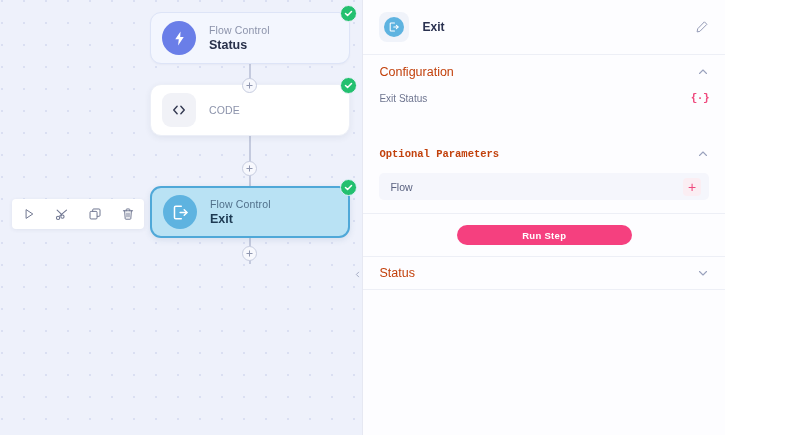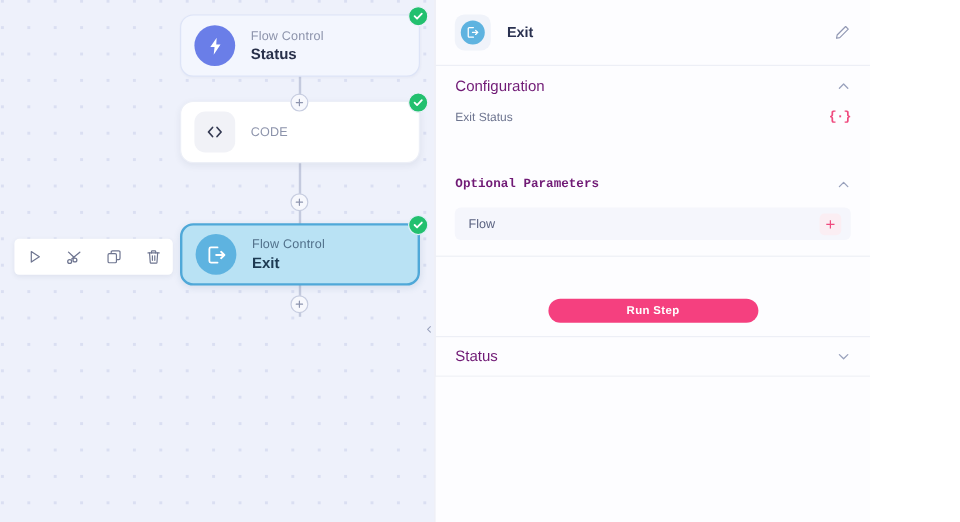--- a/index.html
+++ b/index.html
@@ -189,21 +189,21 @@
 
   .section-head {
     display: flex; align-items: center;
     padding: 0 16px;
     height: 33px;
     cursor: pointer;
   }
   .section-head .label {
     flex: 1;
     font-size: 12.5px;
-    color: #701a75;
+    color: #c2410c;
   }
   .section-head.small .label { font-size: 10.5px; font-weight: bold; font-family: Liberation Mono, monospace; }
   .chev { color: #9aa2bd; display: flex; }
 
   .field-block { padding: 4px 16px 16px 16px; }
   .field-row {
     display: flex; align-items: center;
     margin-bottom: 5px;
   }
   .field-label {
@@ -258,21 +258,21 @@
     width: 175px; height: 20px;
     border-radius: 10px;
     background: #f5407f;
     border: none;
     color: #ffffff;
     font-size: 9.5px;
     font-weight: bold;
     font-family: "Liberation Sans", sans-serif;
     letter-spacing: 0.3px;
     cursor: pointer;
-    display: flex; align-items: center; justify-content: center; margin-top: 24px;
+    display: flex; align-items: center; justify-content: center;
   }
 
   .results-body { flex: 1; background: #fdfdff; }
 </style>
 </head>
 <body>
 
 <div id="app">
 
   <div class="canvas">

